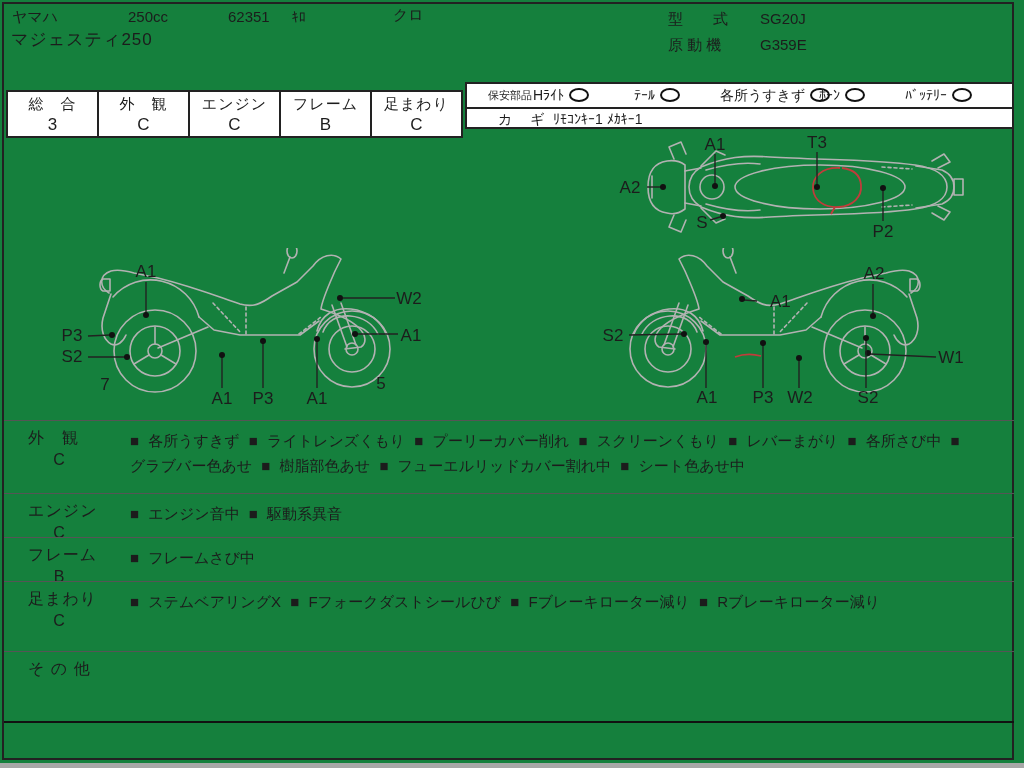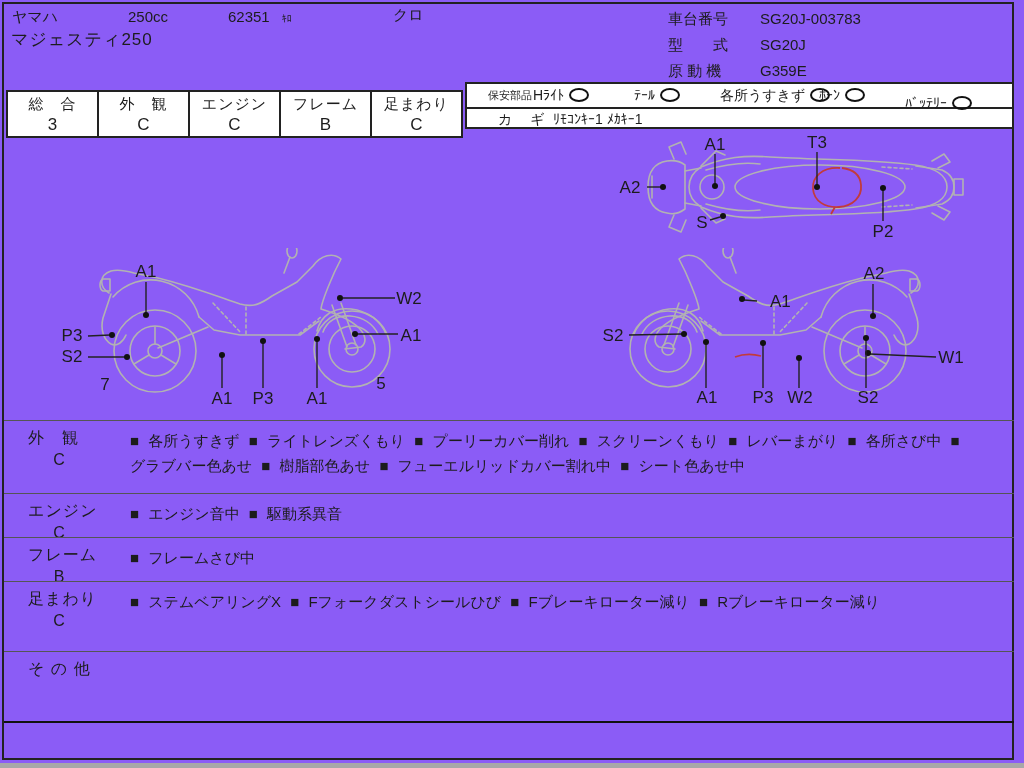--- a/index.html
+++ b/index.html
@@ -1,43 +1,43 @@
 <!DOCTYPE html>
 <html><head>
 <meta charset="utf-8">
 <style>
   html,body{margin:0;padding:0;}
   body{width:1024px;height:768px;background:#ffffff;font-family:"Liberation Sans","DejaVu Sans",sans-serif;color:#1c1c1c;overflow:hidden;}
-  #screen{position:relative;width:1024px;height:768px;background:#8b5cf6;}
+  #screen{position:relative;width:1024px;height:768px;background:#15803d;}
   .sheet-border{position:absolute;left:2px;top:2px;width:1012px;height:758px;border:2px solid #222;box-sizing:border-box;pointer-events:none;}
   .scan-edge{position:absolute;left:0;top:763px;width:1024px;height:5px;background:#a8a8a8;}
   
   .hd{position:absolute;font-size:15px;white-space:nowrap;}
   .hd-maker{left:12px;top:8px;}
   .hd-cc{left:128px;top:8px;}
   .hd-km{left:228px;top:8px;}
-  .km-unit{font-size:10px;margin-left:12px;}
+  .km-unit{font-size:14px;margin-left:22px;}
   .hd-color{left:393px;top:6px;}
   .hd-model{position:absolute;left:11px;top:28px;font-size:17px;font-weight:500;letter-spacing:1px;white-space:nowrap;}
   .hd-right{position:absolute;left:668px;top:6px;font-size:15px;line-height:26px;white-space:nowrap;}
   .idlabel{display:inline-block;width:92px;}
   
   .ratings{position:absolute;left:6px;top:78px;display:flex;border:2px solid #222;background:#fff;margin-top:12px;}
   .rcell{width:89px;height:44px;border-right:2px solid #222;text-align:center;box-sizing:content-box;}
   .rcell:last-child{border-right:none;}
   .rlabel{font-size:15px;margin-top:3px;letter-spacing:1px;}
   .rgrade{font-size:17px;margin-top:1px;}
   
   .safety{position:absolute;left:465px;top:82px;width:549px;height:47px;border:2px solid #222;box-sizing:border-box;background:#fff;}
   .srow1{position:relative;height:23px;border-bottom:2px solid #222;font-size:14px;line-height:22px;}
   .srow2{position:relative;height:20px;font-size:14px;line-height:20px;}
   .stitle{position:absolute;left:21px;font-size:11px;}
   .sitem{position:absolute;white-space:nowrap;}
   .scircle{display:inline-block;width:16px;height:10px;border:2.5px solid #111;border-radius:50%;margin-left:5px;vertical-align:-2px;}
-  .si0{left:66px;}.si1{left:167px;}.si2{left:253px;}.si3{left:352px;}.si4{left:438px;margin-top:8px;}
+  .si0{left:66px;}.si1{left:167px;}.si2{left:253px;}.si3{left:352px;}.si4{left:438px;}
   .klabel{position:absolute;left:0;letter-spacing:2px;margin-left:31px;}
   .kval{position:absolute;left:86px;}
   
   .dg{position:absolute;}
   #dg-top{left:600px;top:130px;width:424px;height:118px;}
   #dg-left{left:55px;top:248px;width:450px;height:172px;}
   #dg-right{left:560px;top:248px;width:464px;height:172px;}
   svg text{font-family:"Liberation Sans","DejaVu Sans",sans-serif;font-size:17px;fill:#1c1c1c;}
   .sketch{stroke:#b2b2b2;stroke-width:1.6;fill:none;stroke-linecap:round;stroke-linejoin:round;}
   .leader{stroke:#222;stroke-width:1.4;fill:none;}
@@ -58,21 +58,20 @@
 <div id="screen">
   <div class="sheet-border"></div>
 
   <div class="hd hd-maker">ヤマハ</div>
   <div class="hd hd-cc">250cc</div>
   <div class="hd hd-km"><span>62351</span><span class="km-unit">ｷﾛ</span></div>
   <div class="hd hd-color">クロ</div>
   <div class="hd-model">マジェスティ250</div>
 
   <div class="hd-right">
-    <div><span class="idlabel">車台番号</span><span>SG20J-003783</span></div>
     <div><span class="idlabel">型　　式</span><span>SG20J</span></div>
     <div><span class="idlabel">原 動 機</span><span>G359E</span></div>
   </div>
 
   <div class="ratings">
     <div class="rcell">
       <div class="rlabel">総　合</div>
       <div class="rgrade">3</div>
     </div>
     <div class="rcell">

